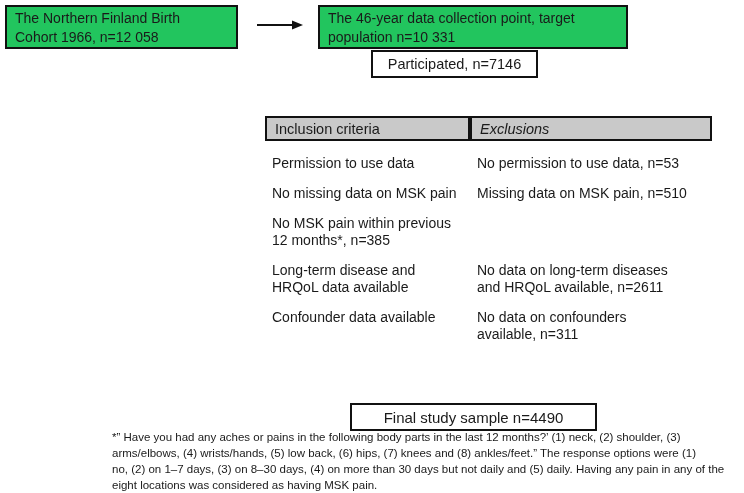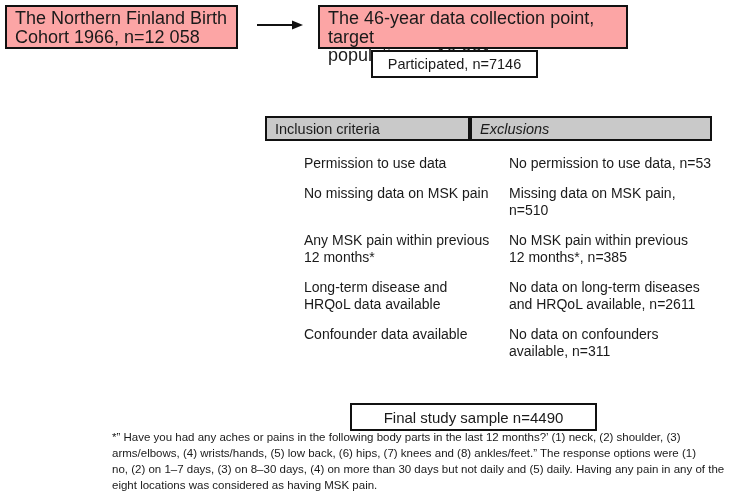--- a/index.html
+++ b/index.html
@@ -8,24 +8,24 @@
     width: 744px;
     height: 493px;
     background: #ffffff;
     font-family: "Liberation Sans", sans-serif;
     color: #1a1a1a;
     overflow: hidden;
   }
   .gbox {
     position: absolute;
     box-sizing: border-box;
-    background: #fca5a5;
+    background: #22c55e;
     border: 2px solid #111111;
     padding: 2px 8px;
-    font-size: 18px;
+    font-size: 14px;
     line-height: 18.5px;
     white-space: pre-line;
   }
   .box-cohort { left: 5px; top: 5px; width: 233px; height: 44px; }
   .box-target { left: 318px; top: 5px; width: 310px; height: 44px; }
   .arrow-wrap { position: absolute; left: 256px; top: 17px; width: 48px; height: 16px; }
   .wbox {
     position: absolute;
     box-sizing: border-box;
     background: #ffffff;
@@ -45,21 +45,21 @@
     border: 2px solid #111111;
     height: 25px;
     display: flex;
     align-items: center;
     padding: 1px 8px;
     font-size: 14.5px;
   }
   .thead-inclusion { left: 265px; top: 116px; width: 205px; }
   .thead-exclusions { left: 470px; top: 116px; width: 242px; font-style: italic; }
   .trows { position: absolute; left: 272px; top: 155px; width: 445px; }
-  .trow { display: flex; margin-bottom: 13px; margin-left: 32px; }
+  .trow { display: flex; margin-bottom: 13px; }
   .tcell {
     font-size: 14px;
     line-height: 17px;
     white-space: pre-line;
   }
   .tcell-left { flex: 0 0 205px; }
   .tcell-right { flex: 1; }
   .footnote {
     position: absolute;
     left: 112px;
@@ -98,22 +98,20 @@
   <div class="trows">
     <div class="trow">
       <div class="tcell tcell-left">Permission to use data</div>
       <div class="tcell tcell-right">No permission to use data, n=53</div>
     </div>
     <div class="trow">
       <div class="tcell tcell-left">No missing data on MSK pain</div>
       <div class="tcell tcell-right">Missing data on MSK pain, n=510</div>
     </div>
     <div class="trow">
-      <div class="tcell tcell-left">Any MSK pain within previous
-12 months*</div>
       <div class="tcell tcell-right">No MSK pain within previous
 12 months*, n=385</div>
     </div>
     <div class="trow">
       <div class="tcell tcell-left">Long-term disease and
 HRQoL data available</div>
       <div class="tcell tcell-right">No data on long-term diseases
 and HRQoL available, n=2611</div>
     </div>
     <div class="trow">

